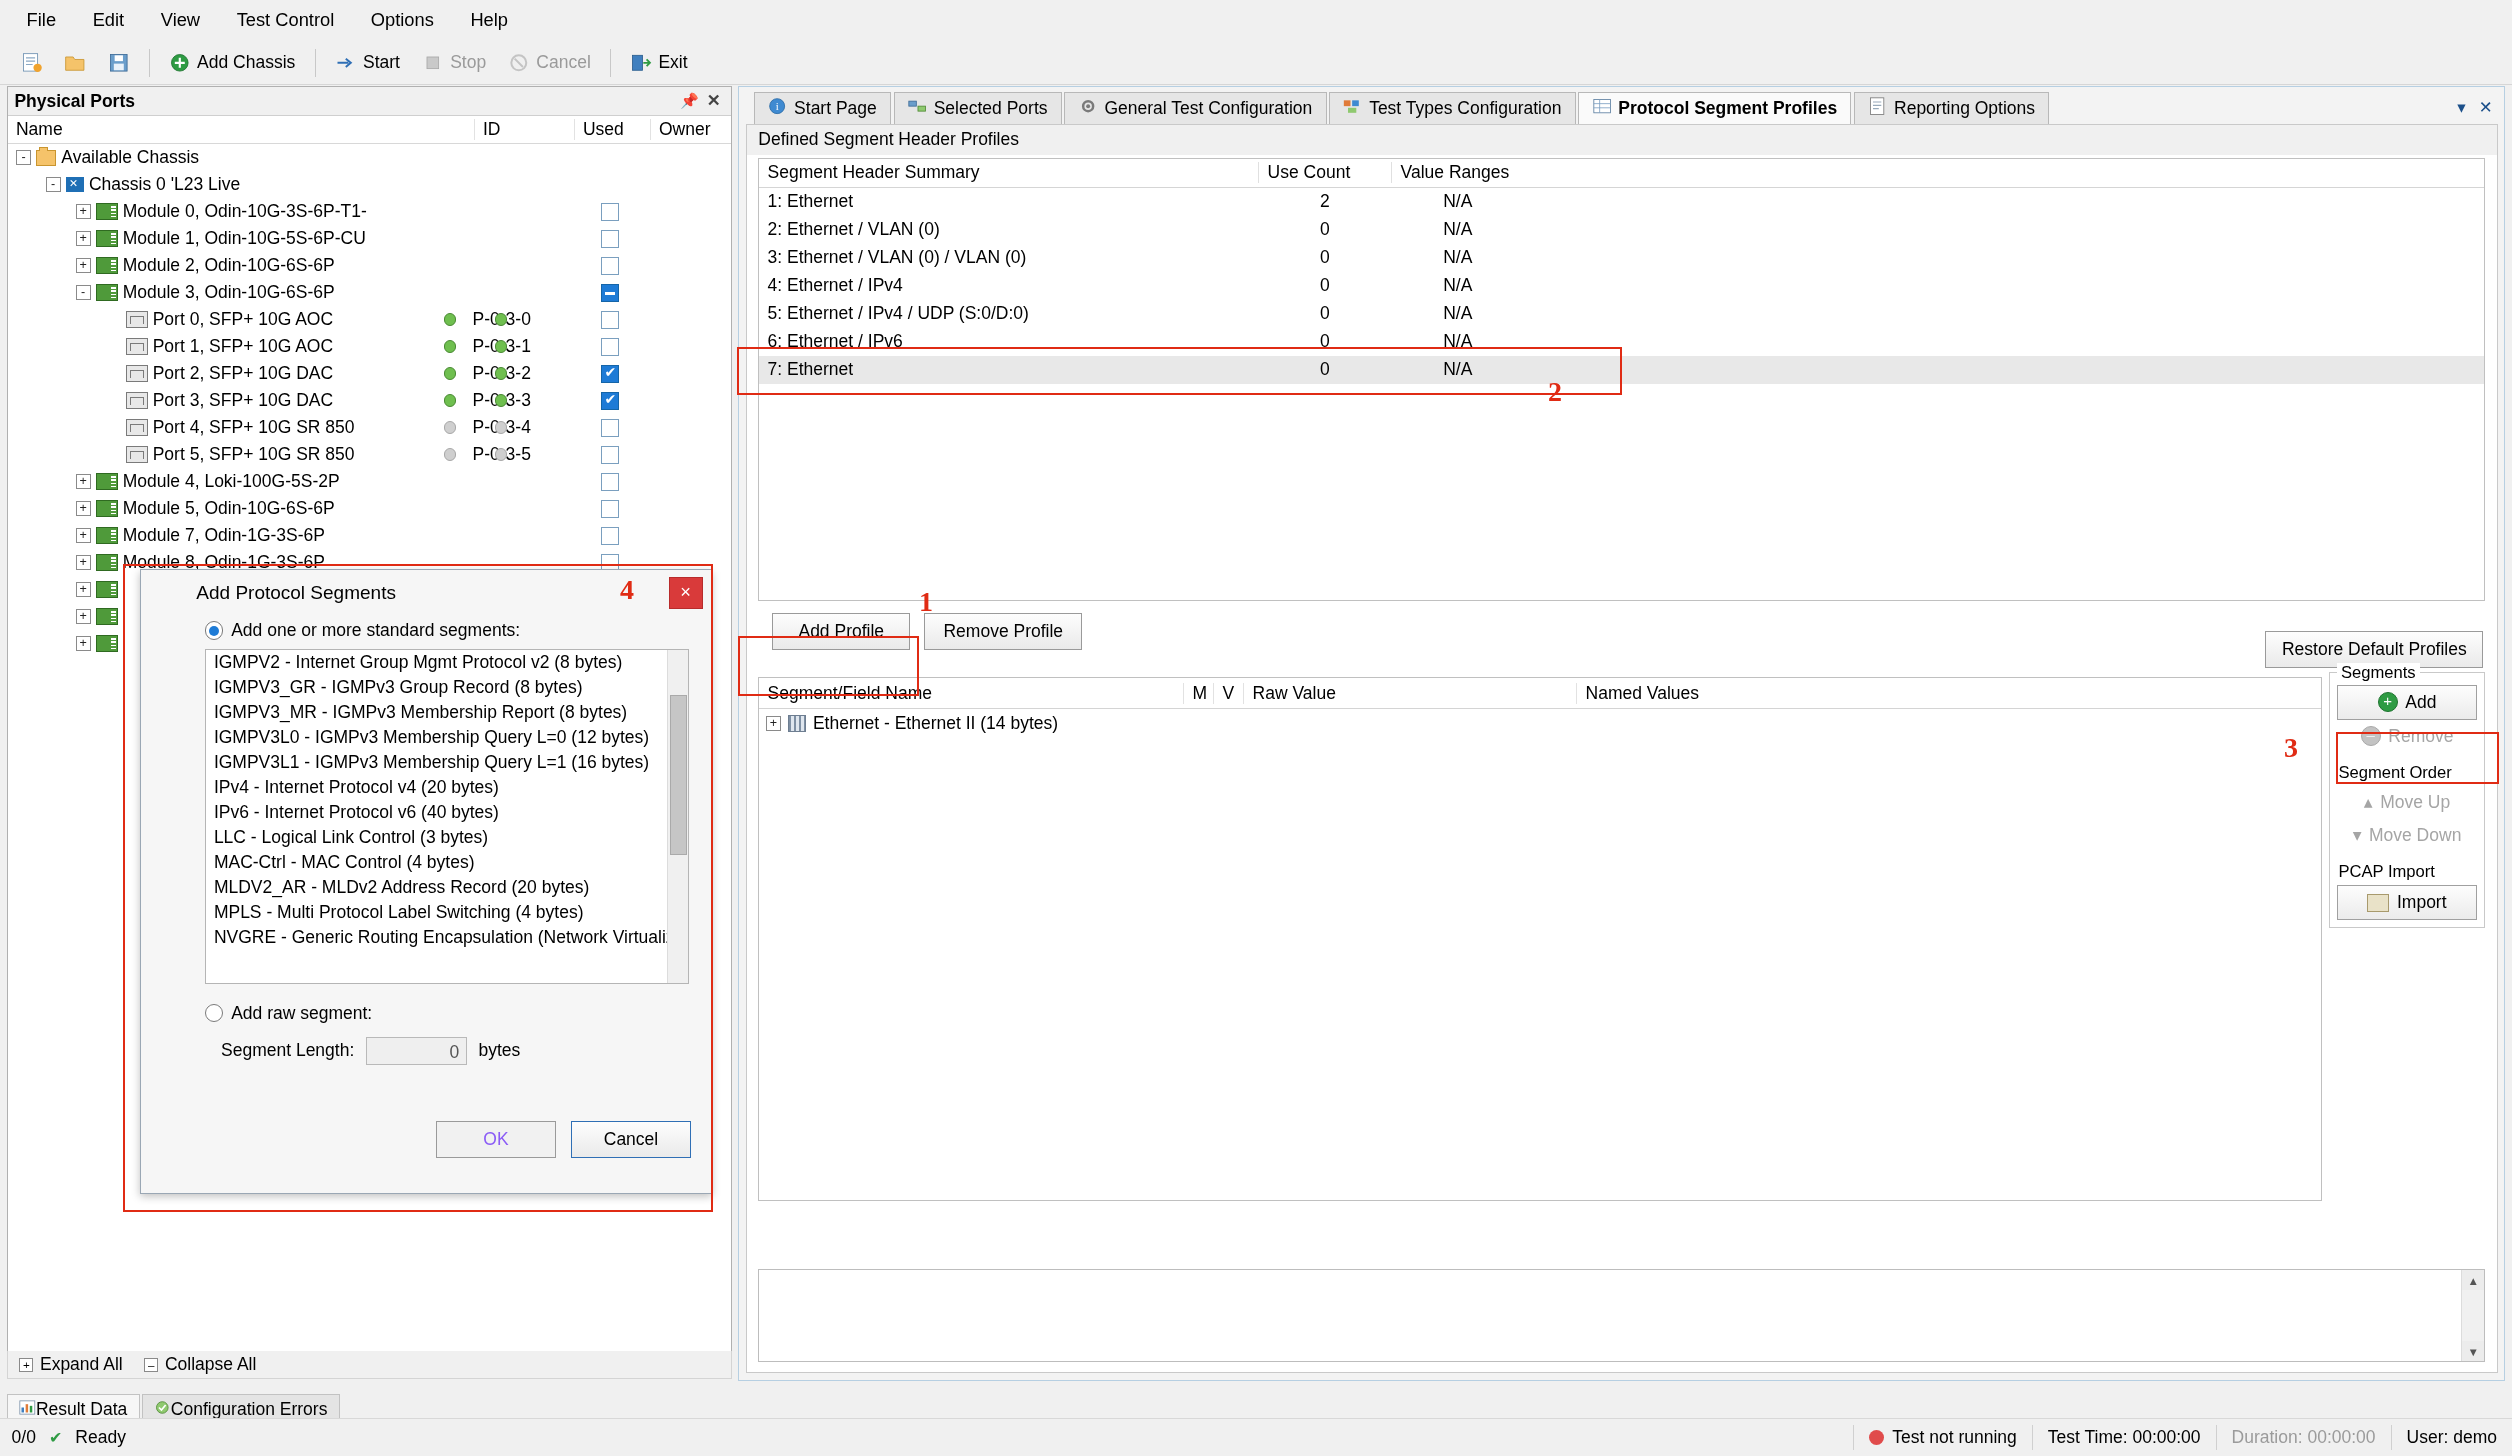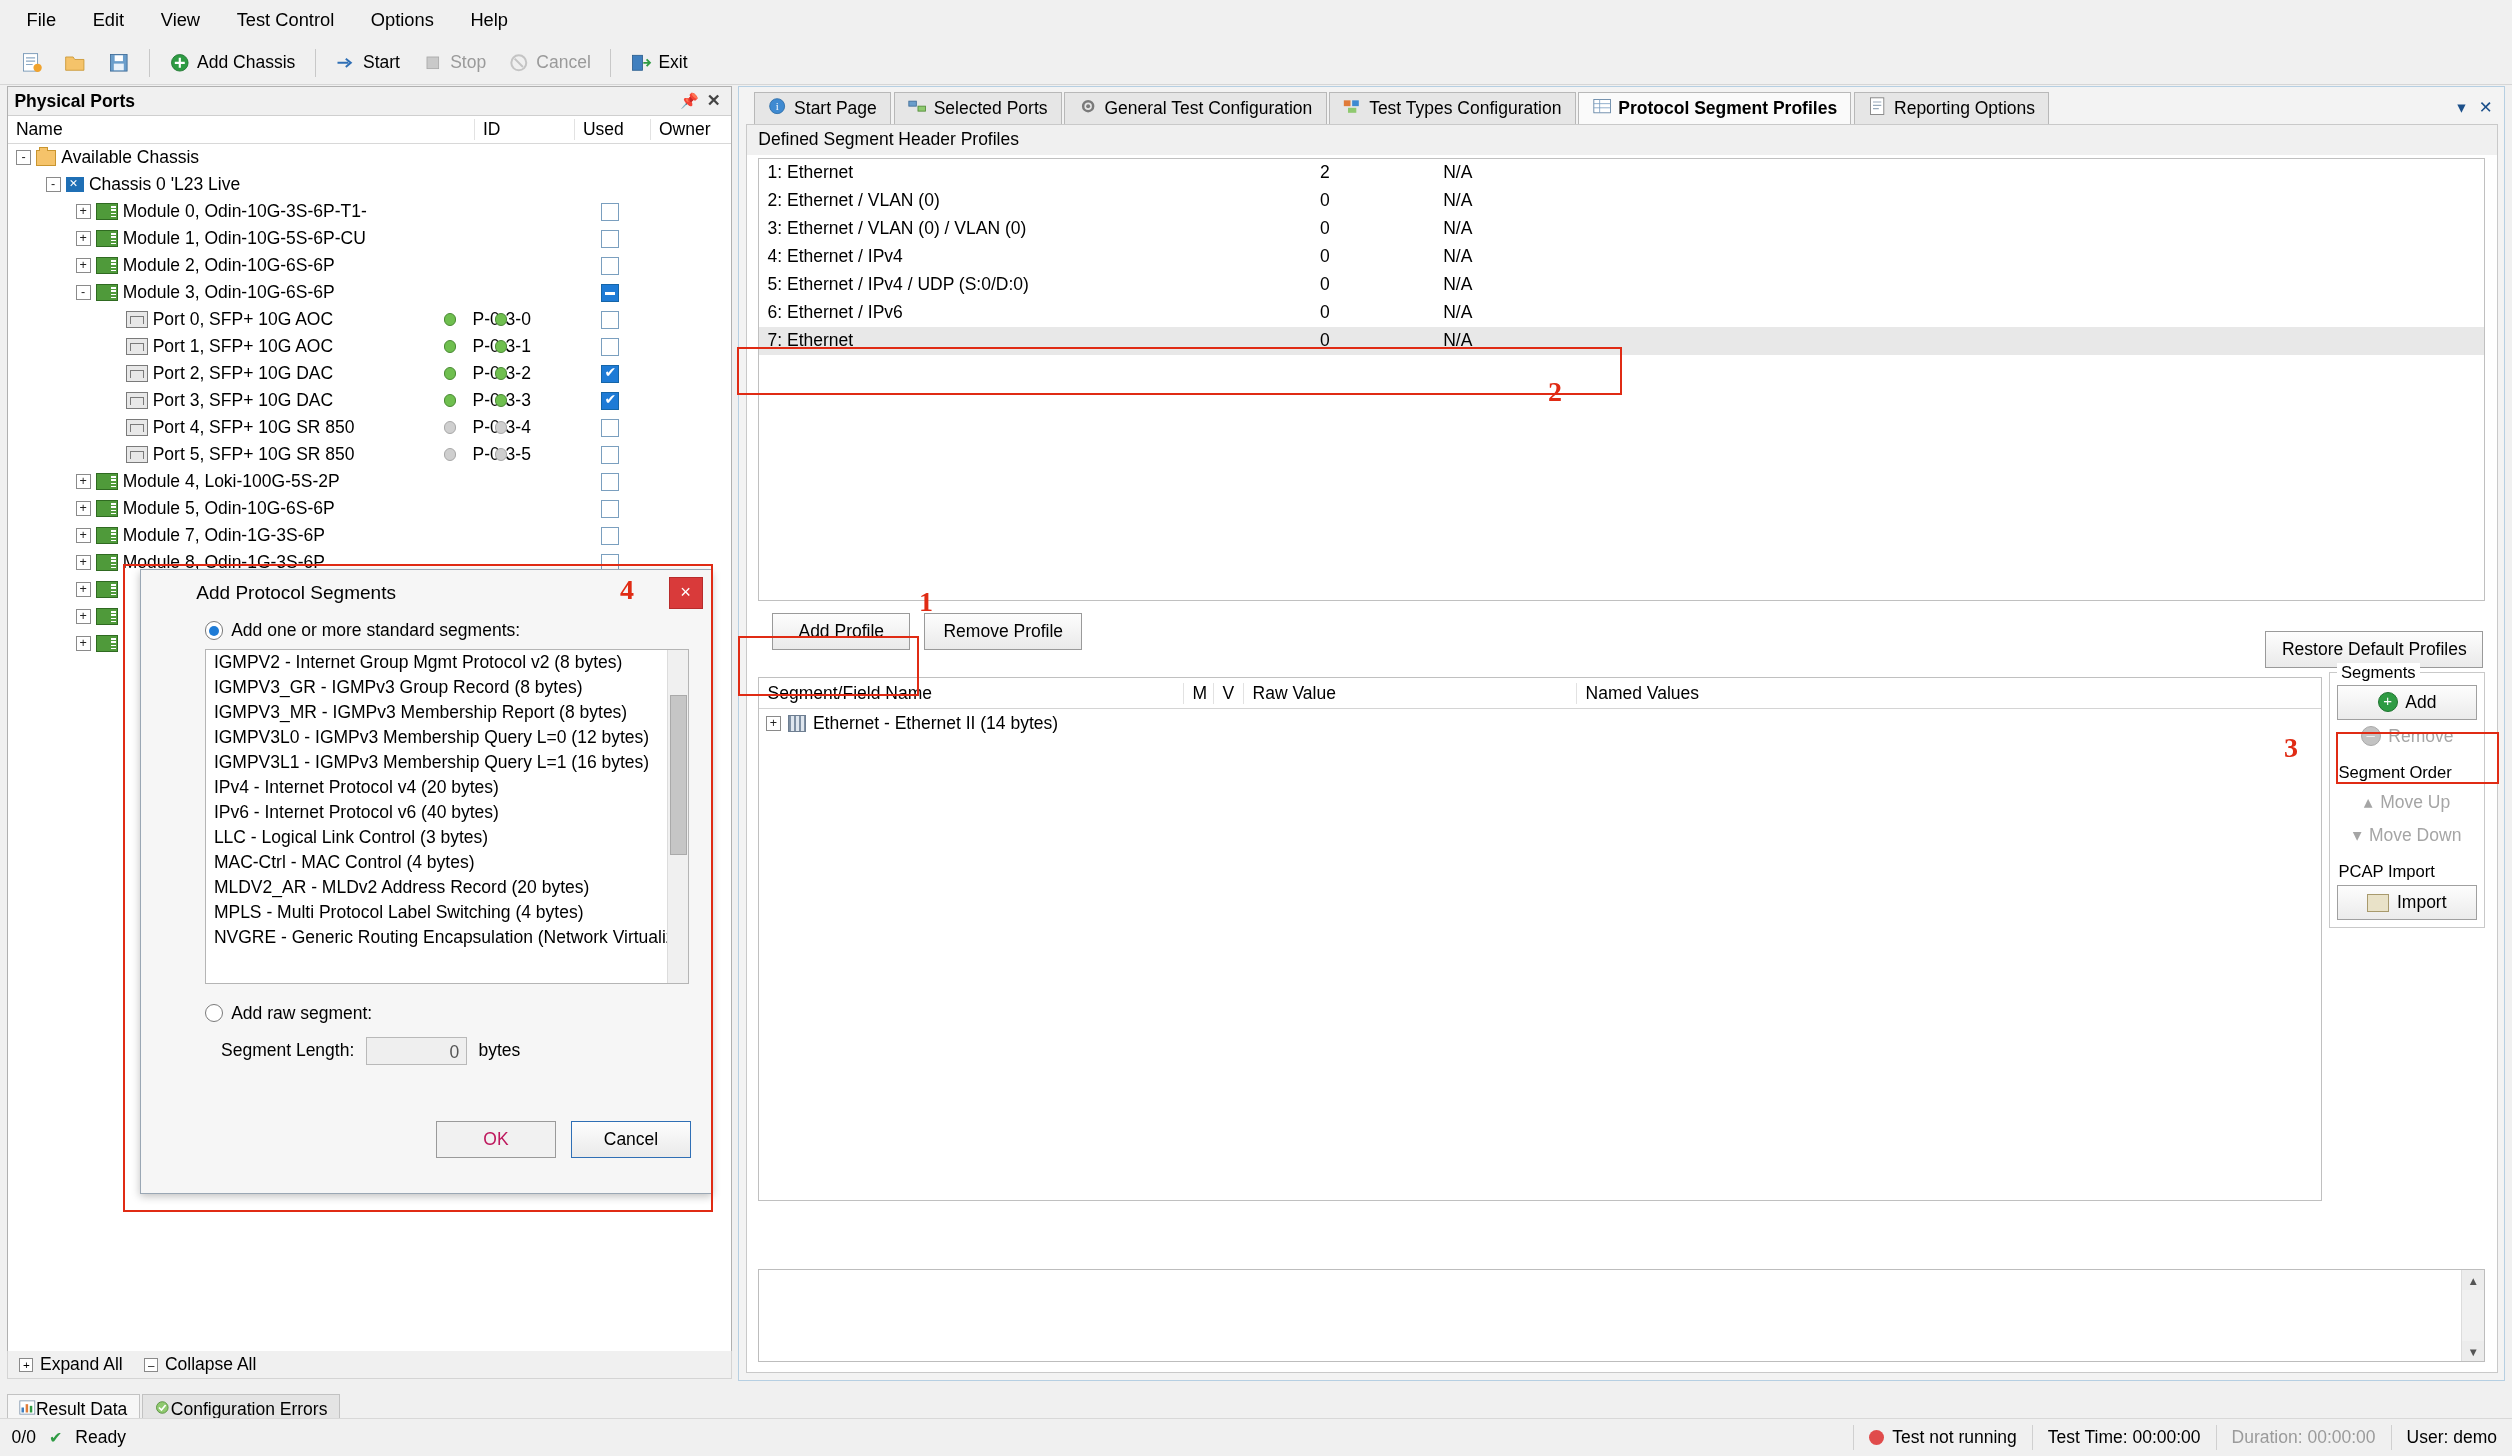--- a/index.html
+++ b/index.html
@@ -486,21 +486,21 @@
     position: absolute; right: 20px; bottom: 35px; display: flex; gap: 15px;
   }
   .dlg-btn {
     width: 120px; height: 37px;
     display: flex; align-items: center; justify-content: center;
     font-size: 17.5px;
     border: 0.8px solid #9a9a9a;
     background: linear-gradient(#fdfdfd,#eaeaea);
     box-sizing: border-box;
   }
-  .dlg-btn.disabled { color: #be185d; background: #f1f1f1; text-align: right; }
+  .dlg-btn.disabled { color: #8b5cf6; background: #f1f1f1; text-align: right; }
   .dlg-btn.primary { border: 0.8px solid #2f6fb5; }
 
   
   .anno {
     position: absolute;
     border: 2.5px solid #e02b14;
     box-sizing: border-box;
     pointer-events: none;
   }
   .anno-num {
@@ -933,20 +933,25 @@
         <div class="twin">
         <span>▾</span>
         <span>✕</span>
       </div>
     </div>
 
     <div class="inner-frame">
       <div class="sec-label">Defined Segment Header Profiles</div>
 
       <div class="grid" style="height:441px;">
+        <div class="grid-head">
+          <div class="gh-seg">Segment Header Summary</div>
+          <div class="gh-use">Use Count</div>
+          <div class="gh-val">Value Ranges</div>
+        </div>
         <div id="profiles-rows">
             <div class="grow">
               <div class="g-seg">1: Ethernet</div>
               <div class="g-use">2</div>
               <div class="g-val">N/A</div>
             </div>
             <div class="grow">
               <div class="g-seg">2: Ethernet / VLAN (0)</div>
               <div class="g-use">0</div>
               <div class="g-val">N/A</div>

